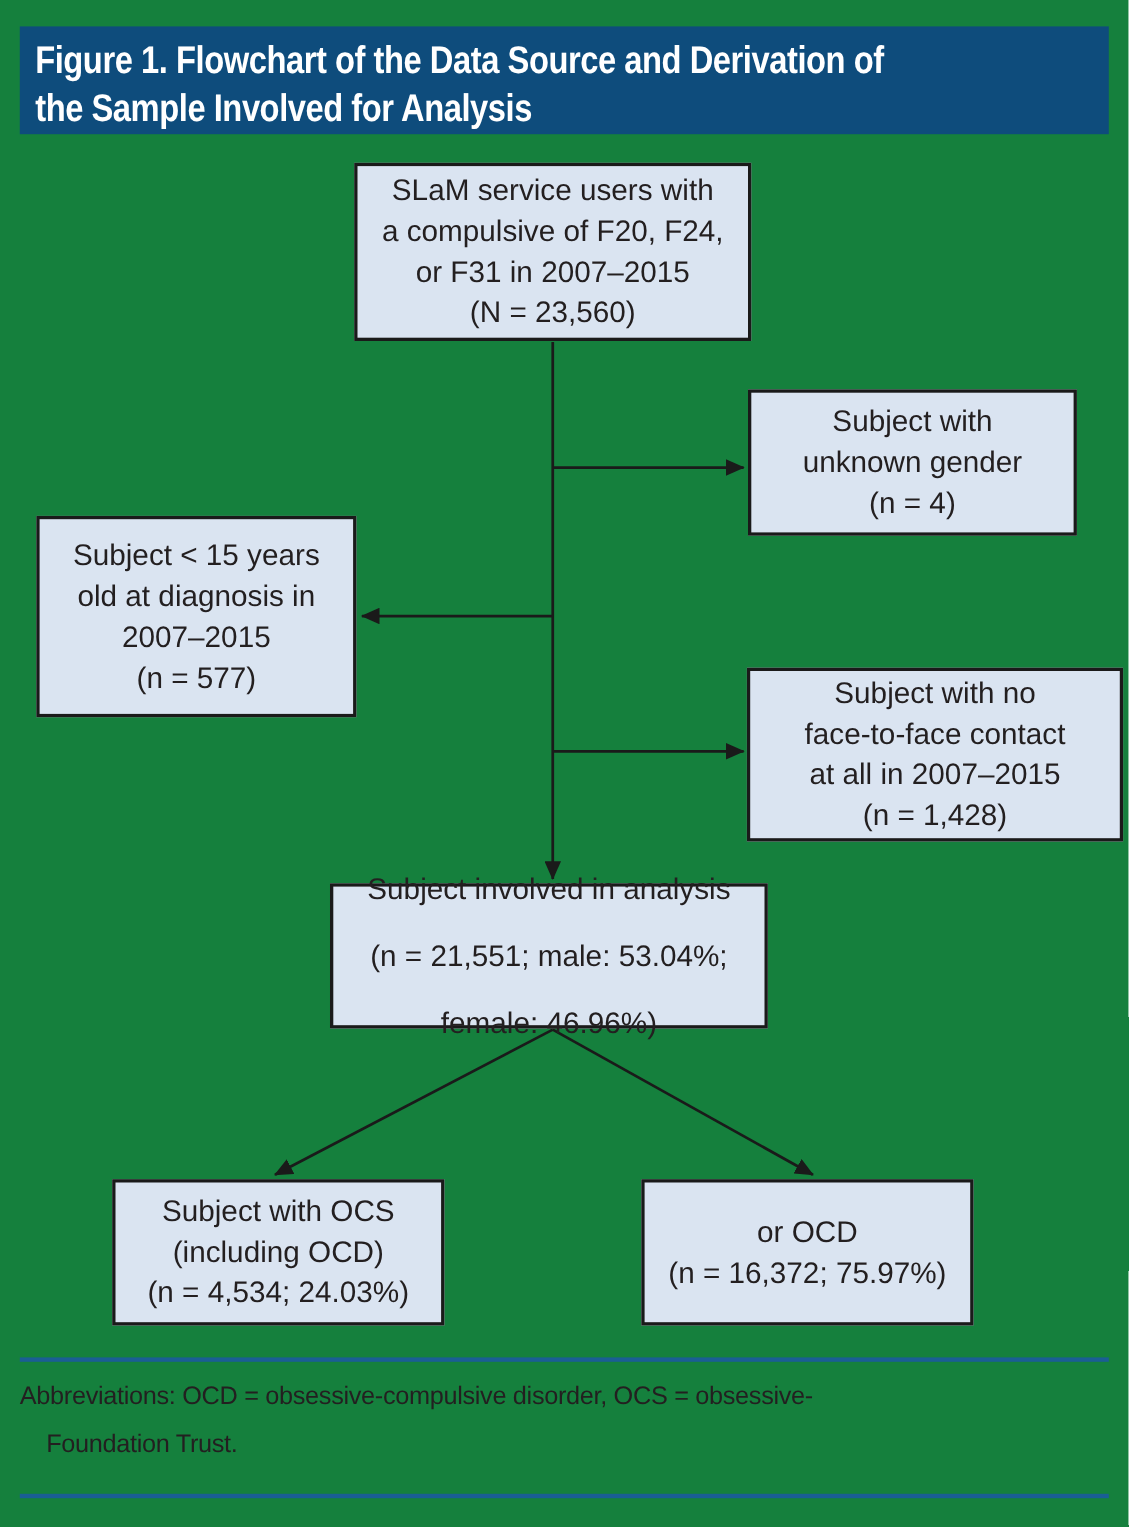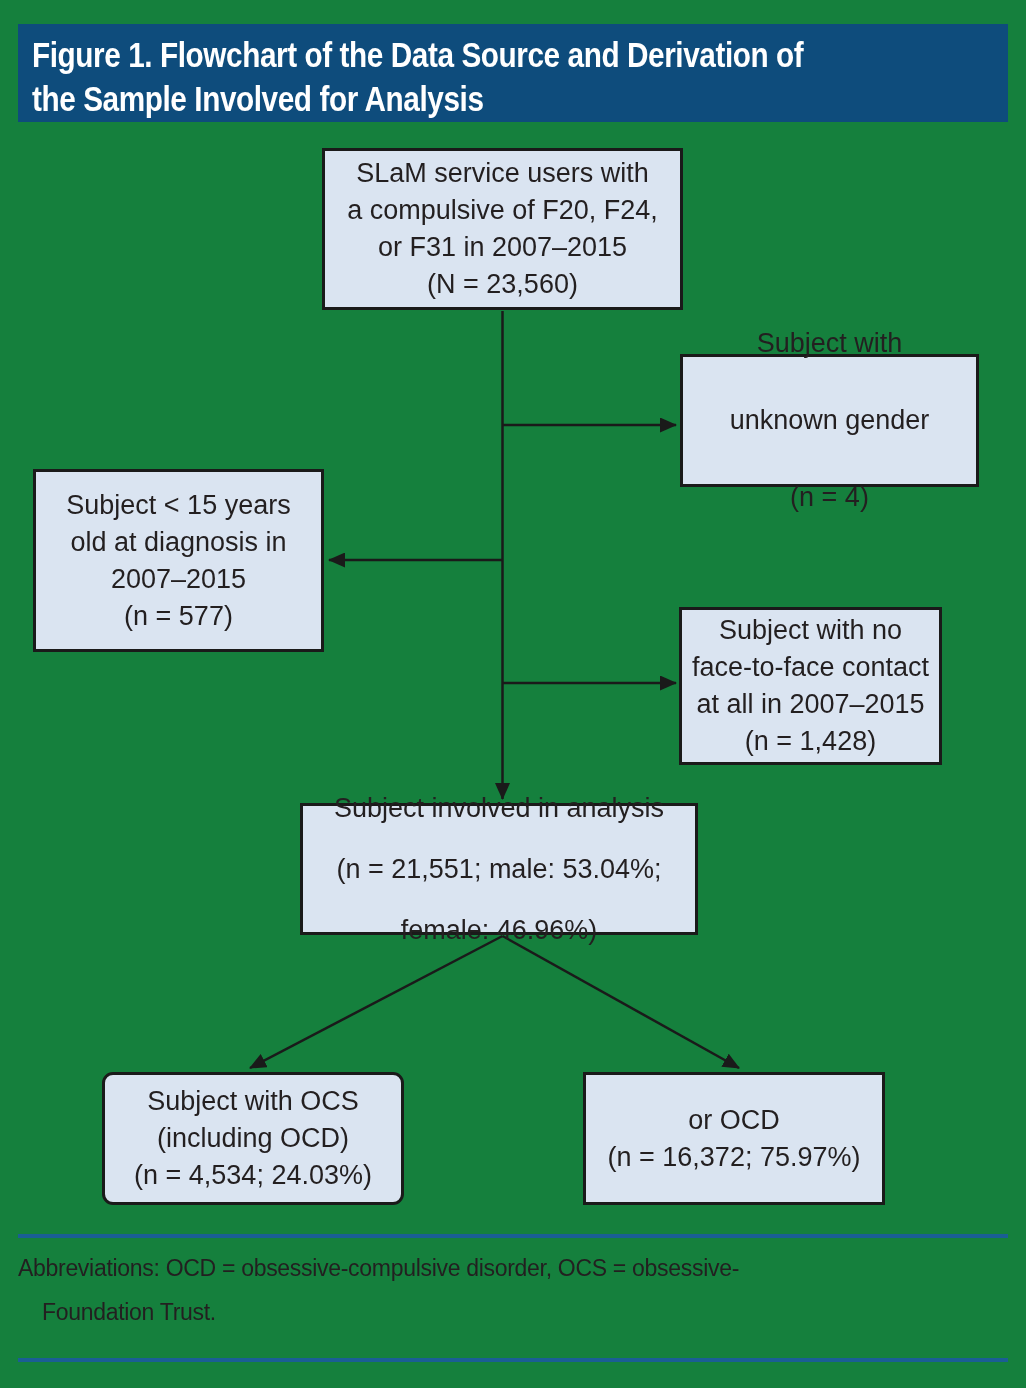--- a/index.html
+++ b/index.html
@@ -31,25 +31,25 @@
     position:absolute;
     background:var(--node-fill);
     border:3px solid var(--node-border);
     box-sizing:border-box;
     display:flex;flex-direction:column;justify-content:center;align-items:center;
     text-align:center;
     color:var(--text);
     font-size:27px;line-height:37px;
   }
   .node-source{left:322px;top:148px;width:361px;height:162px;}
-  .node-unknown-gender{left:680px;top:354px;width:299px;height:133px;gap:40px;}
+  .node-unknown-gender{left:680px;top:354px;width:299px;height:133px;}
   .node-under-15{left:33px;top:469px;width:291px;height:183px;}
-  .node-no-contact{left:679px;top:607px;width:263px;height:158px;}
+  .node-no-contact{left:679px;top:607px;width:342px;height:158px;}
   .node-analysis{left:300px;top:803px;width:398px;height:132px;gap:24px;}
-  .node-with-ocs{left:102px;top:1072px;width:302px;height:133px;border-radius:11px;}
+  .node-with-ocs{left:102px;top:1072px;width:302px;height:133px;}
   .node-without-ocs{left:583px;top:1072px;width:302px;height:133px;}
 
   svg.connectors{position:absolute;left:0;top:0;width:1026px;height:1388px;}
   svg.connectors line{stroke:var(--connector);stroke-width:2.5;}
 
   .divider{position:absolute;left:18px;width:990px;height:4px;background:var(--divider);}
   .divider-top{top:1234px;}
   .divider-bottom{top:1358px;}
 
   .footnote{

